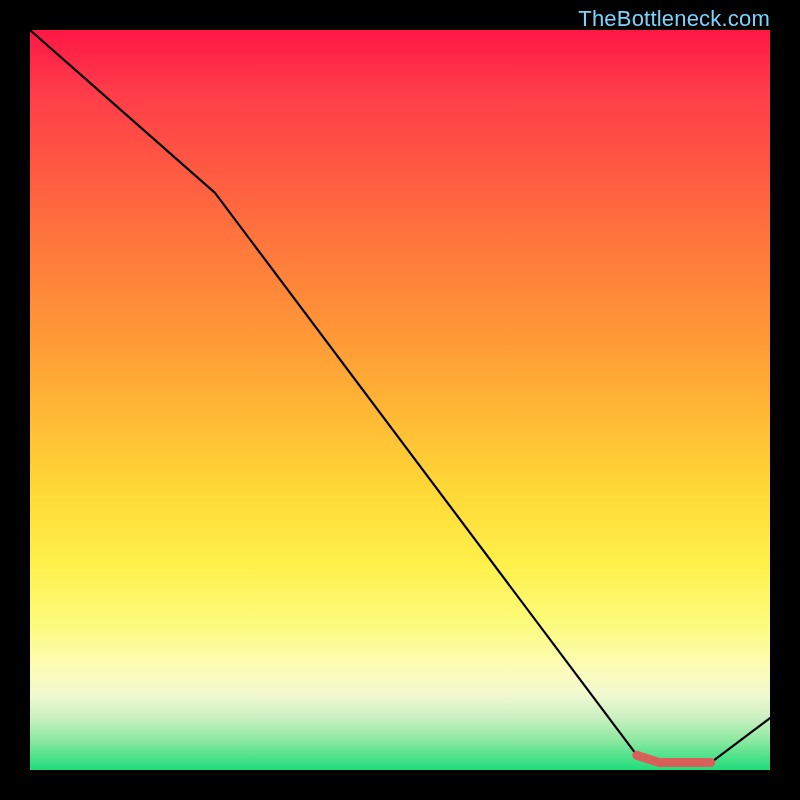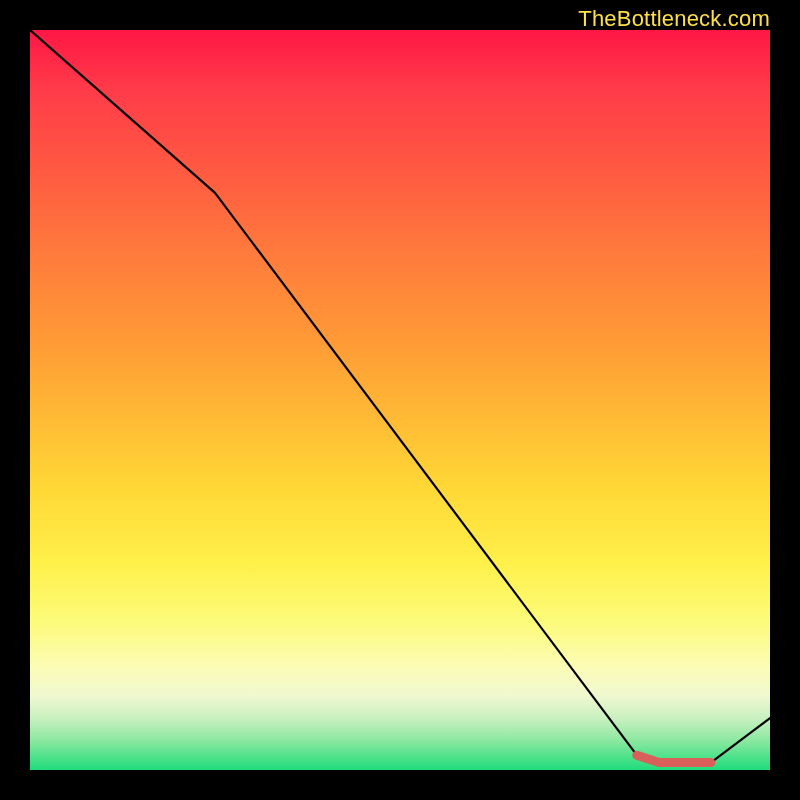--- a/index.html
+++ b/index.html
@@ -39,21 +39,21 @@
       #f0f8d0 90%,
       #c9f0c0 93%,
       #8ce8a0 96%,
       #1edc7a 100%
     );
   }
   .watermark {
     position: absolute;
     top: 6px;
     right: 30px;
-    color: #fde047;
+    color: #7dd3fc;
     font-size: 22px;
     font-weight: 500;
     letter-spacing: 0.2px;
     user-select: none;
   }
   svg.overlay {
     position: absolute;
     left: 0;
     top: 0;
     width: 740px;

